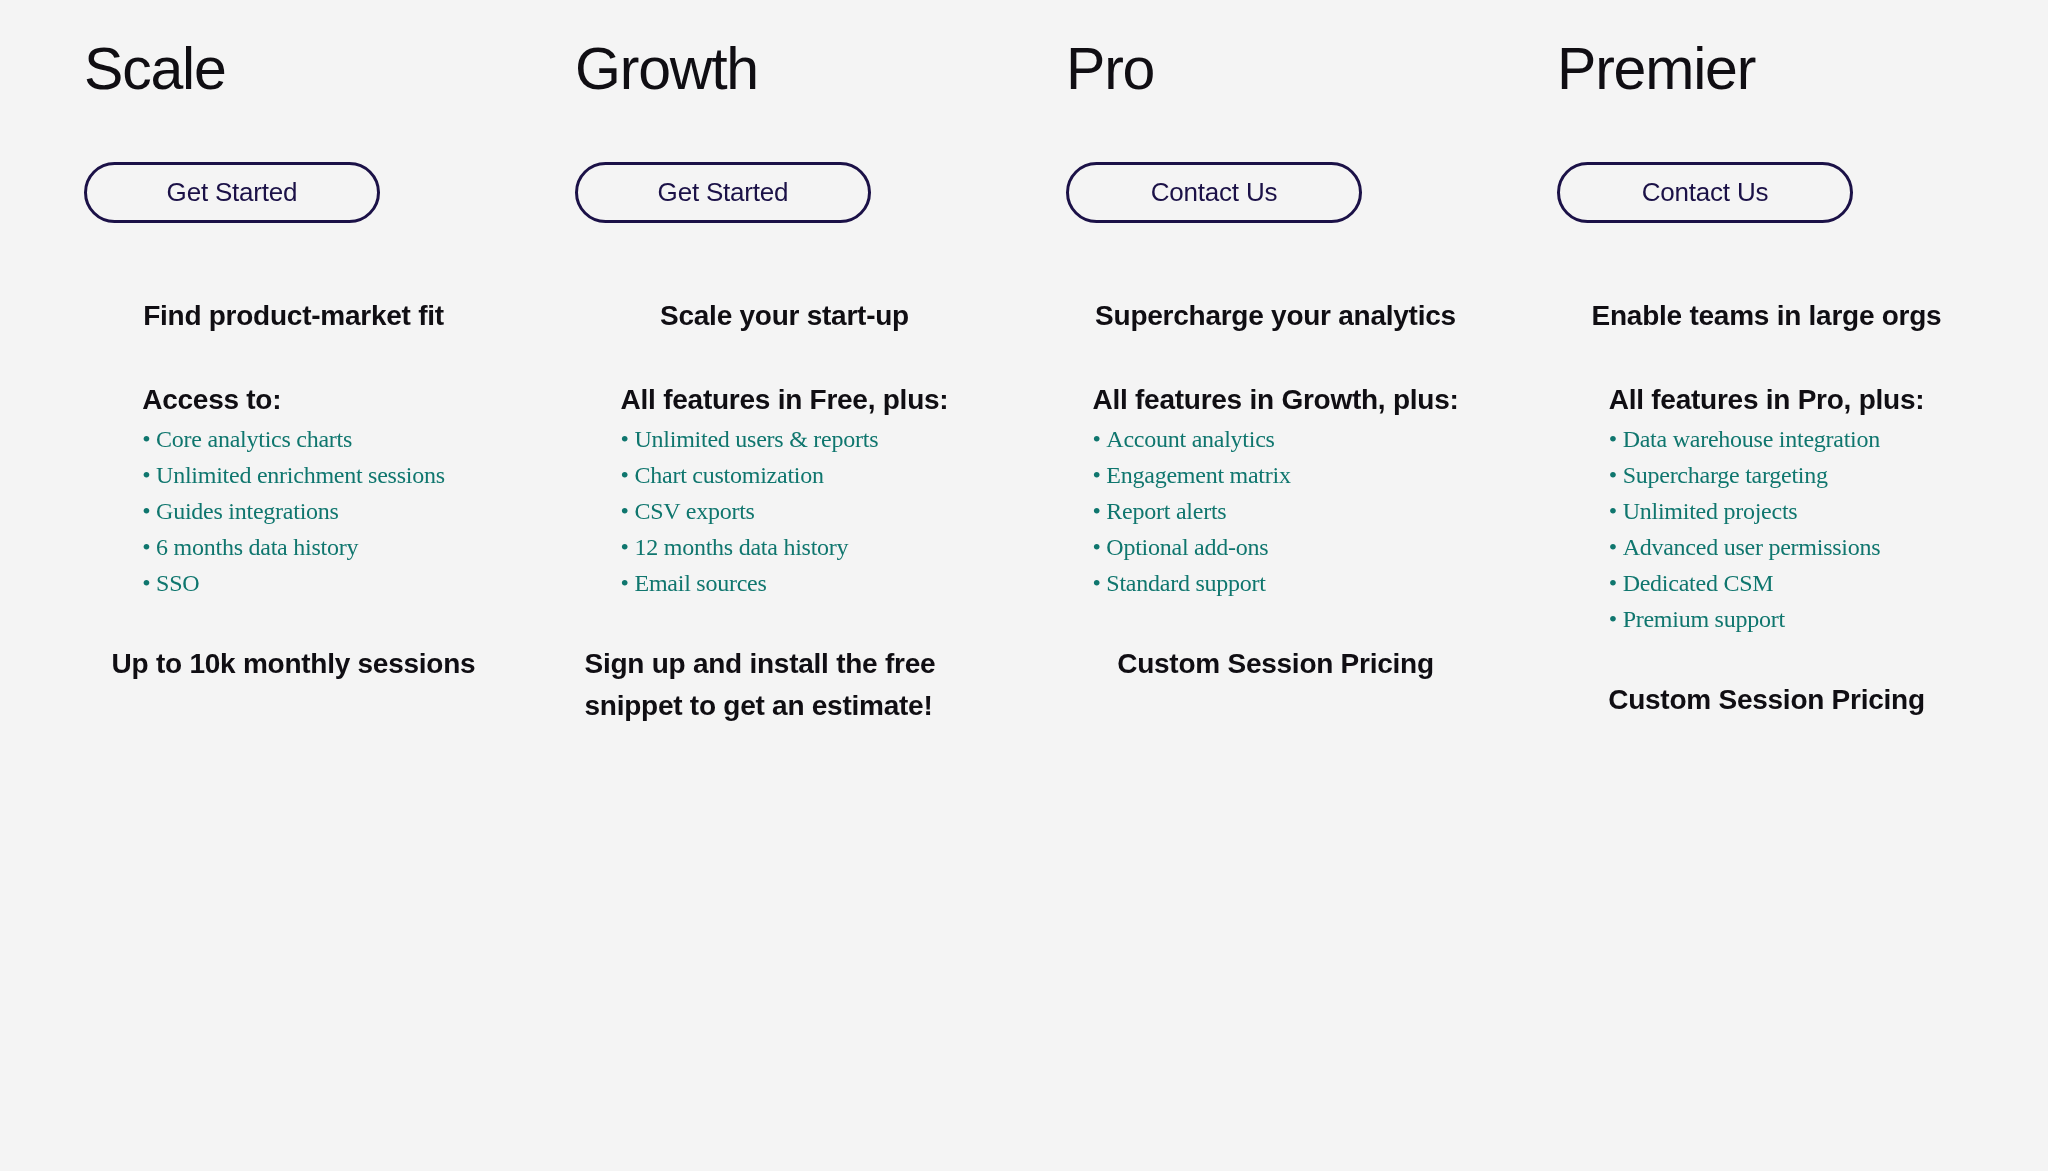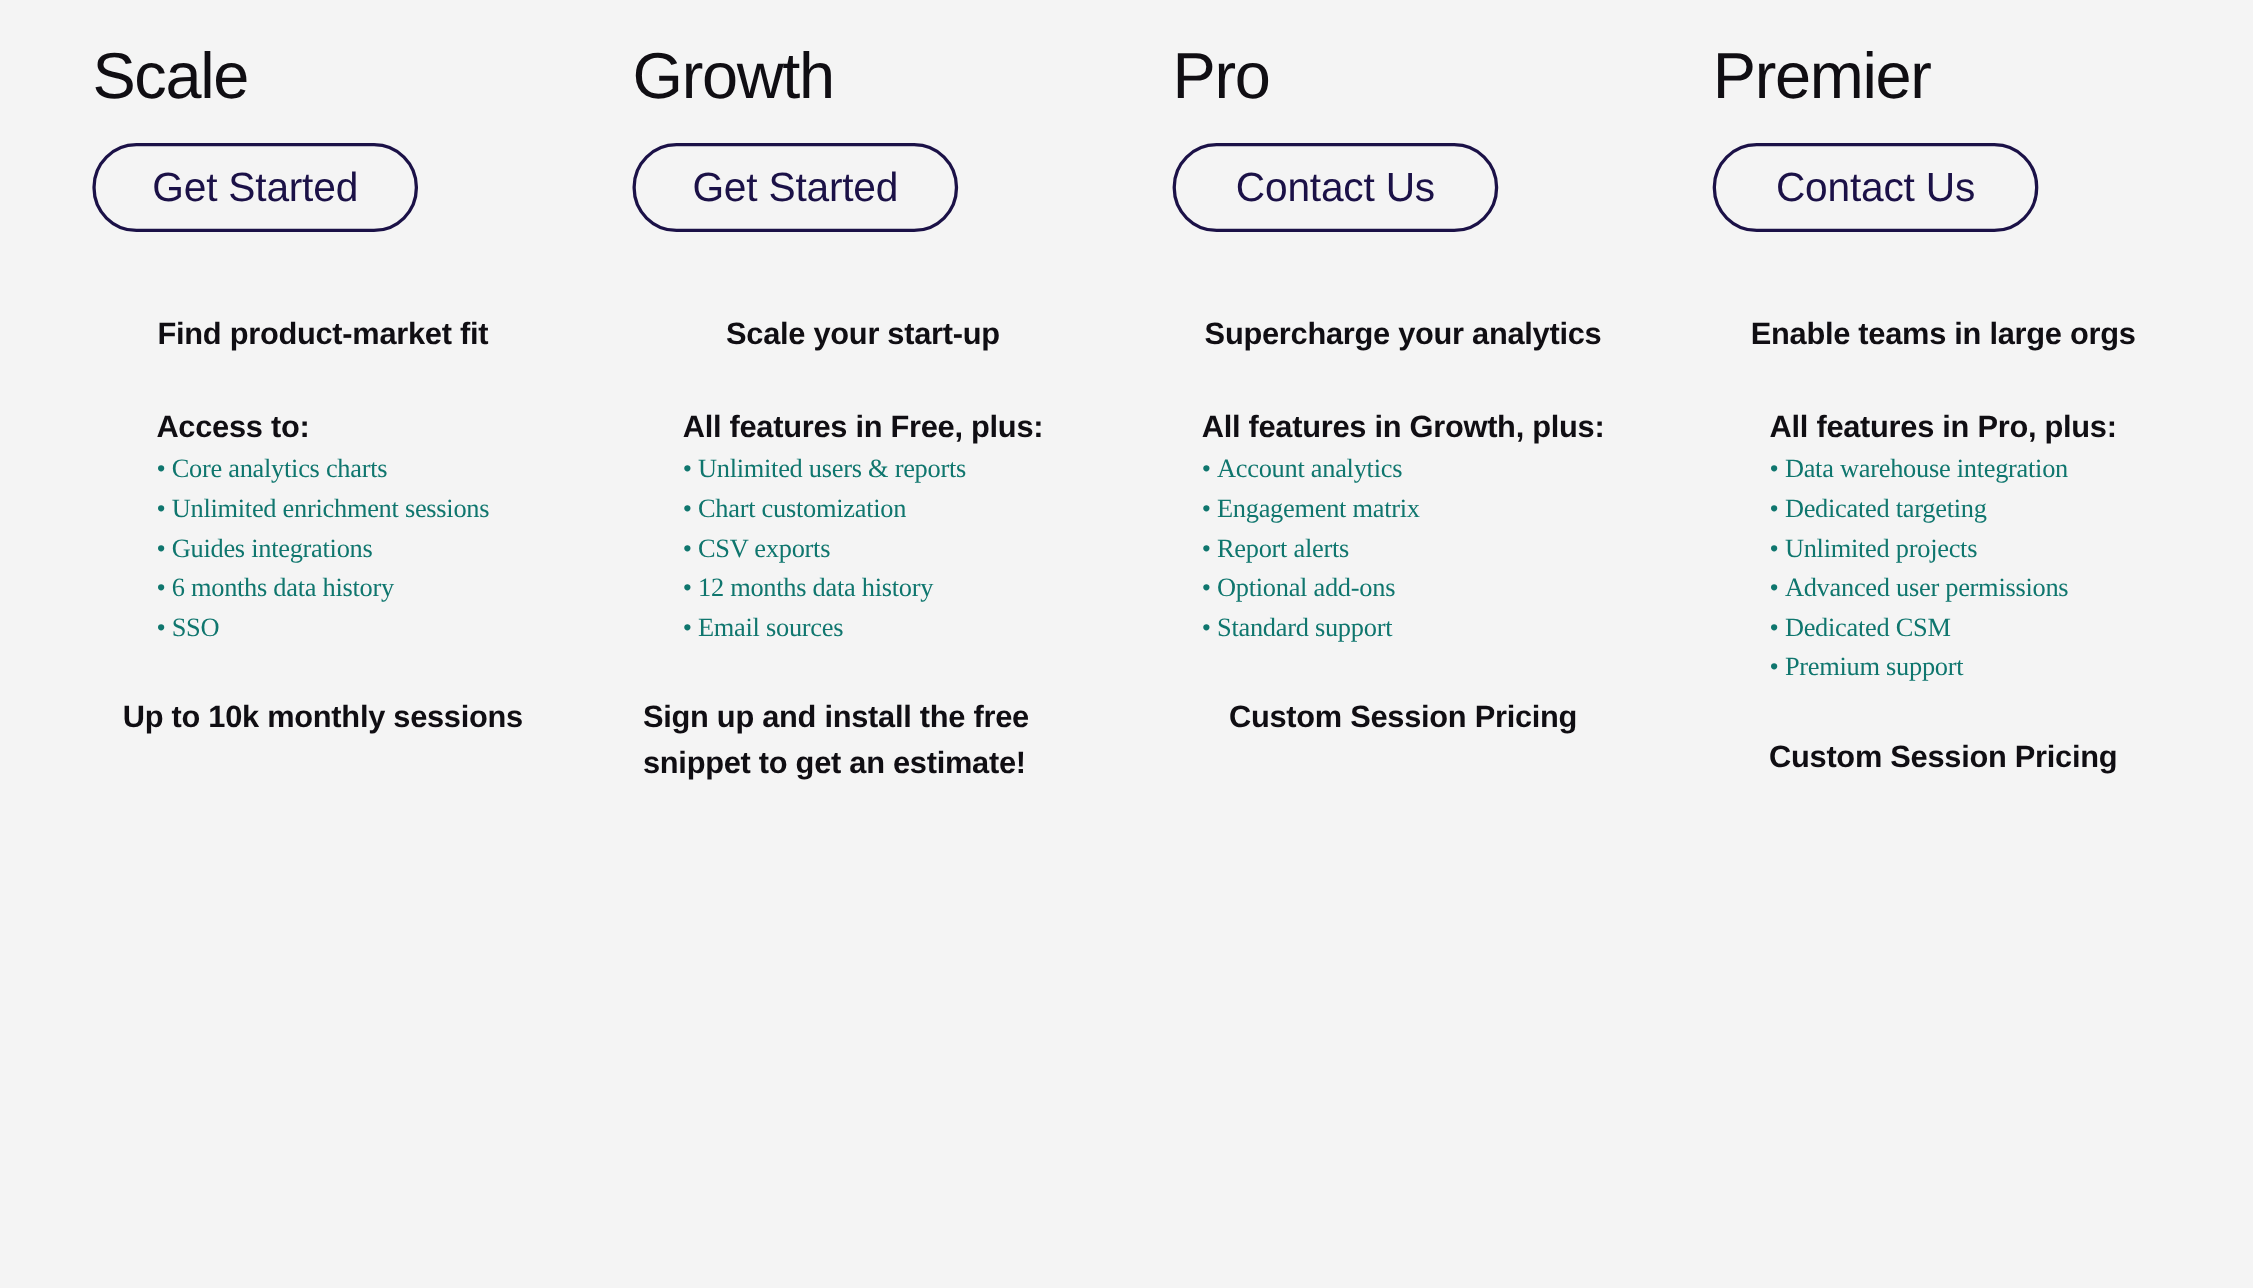--- a/index.html
+++ b/index.html
@@ -36,33 +36,34 @@
     color: #100e13;
     margin-bottom: 29px;
     white-space: nowrap;
   }
 
   .cta-button {
     display: inline-flex;
     align-items: center;
     justify-content: center;
     align-self: flex-start;
-    height: 81px;
+    height: 61px;
     padding: 0 38px;
     min-width: 296px;
     border: 3.5px solid #1b1147;
     border-radius: 40px;
     background: transparent;
     color: #1b1147;
     font-family: "Liberation Sans", sans-serif;
-    font-size: 37px;
+    font-size: 26px;
     font-weight: 400;
     letter-spacing: -0.2px;
     line-height: 1;
     cursor: pointer;
+    margin-top: 32px;
   }
 
   .plan-body {
     margin-top: 72px;
     display: flex;
     flex-direction: column;
     align-items: center;
   }
 
   .subhead {
@@ -187,21 +188,21 @@
 
   <div class="plan-col">
     <div class="plan-title">Premier</div>
     <button class="cta-button">Contact Us</button>
     <div class="plan-body">
       <div class="subhead">Enable teams in large orgs</div>
       <div class="features-block tight">
         <div class="features-intro">All features in Pro, plus:</div>
         <ul class="feature-list">
           <li>Data warehouse integration</li>
-          <li>Dedicated targeting</li>
+          <li>Supercharge targeting</li>
           <li>Unlimited projects</li>
           <li>Advanced user permissions</li>
           <li>Dedicated CSM</li>
           <li>Premium support</li>
         </ul>
       </div>
       <div class="plan-footer">Custom Session Pricing</div>
     </div>
   </div>
 

